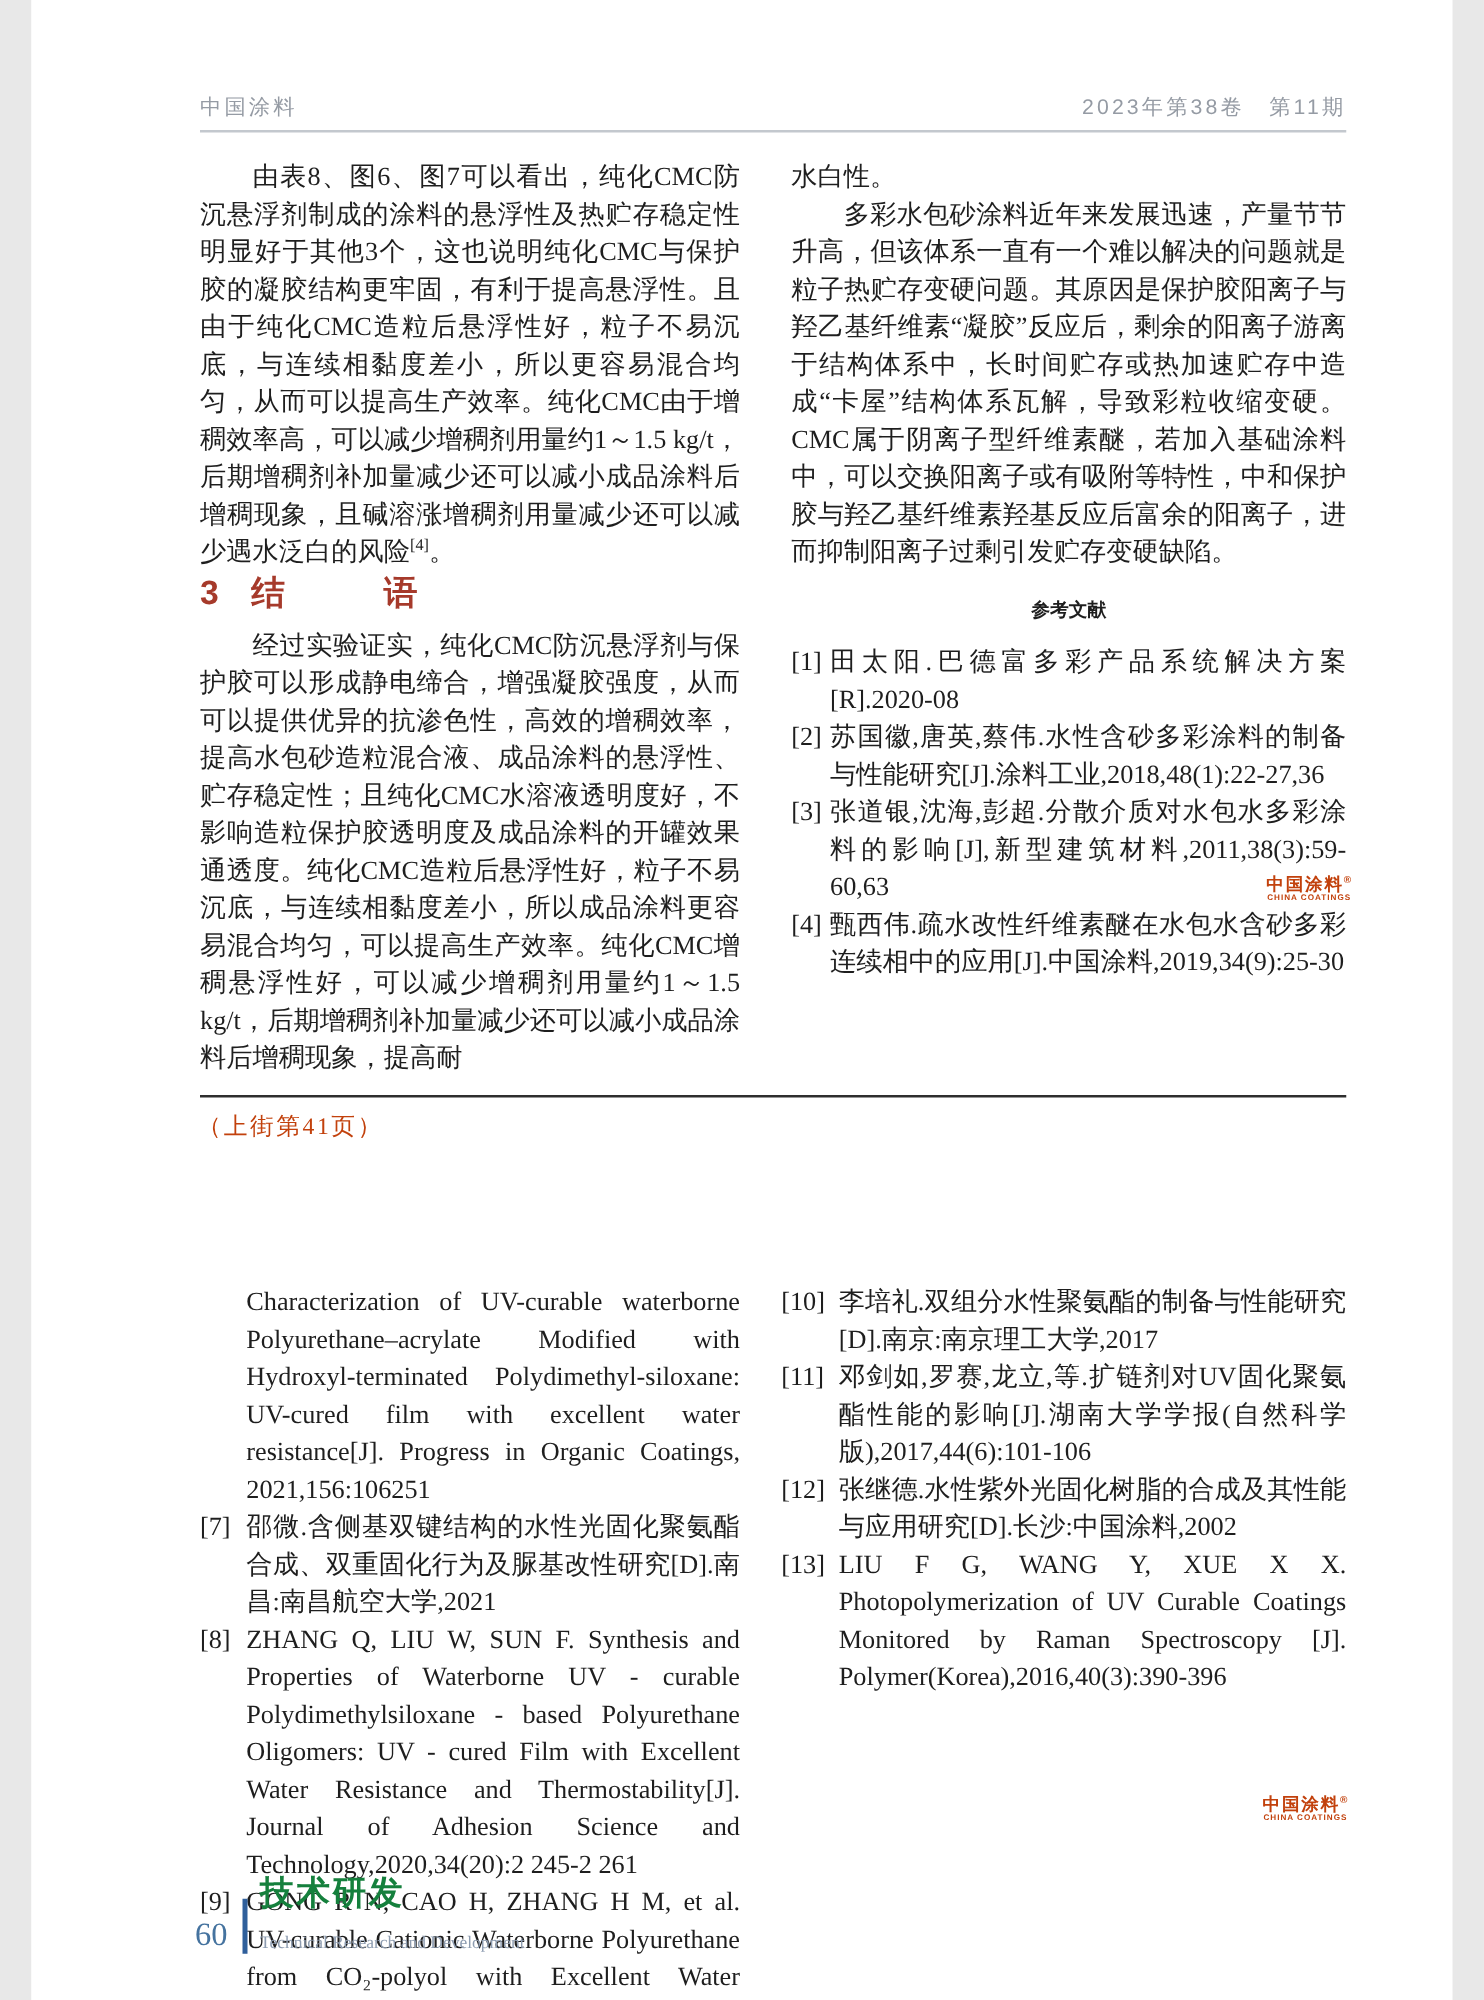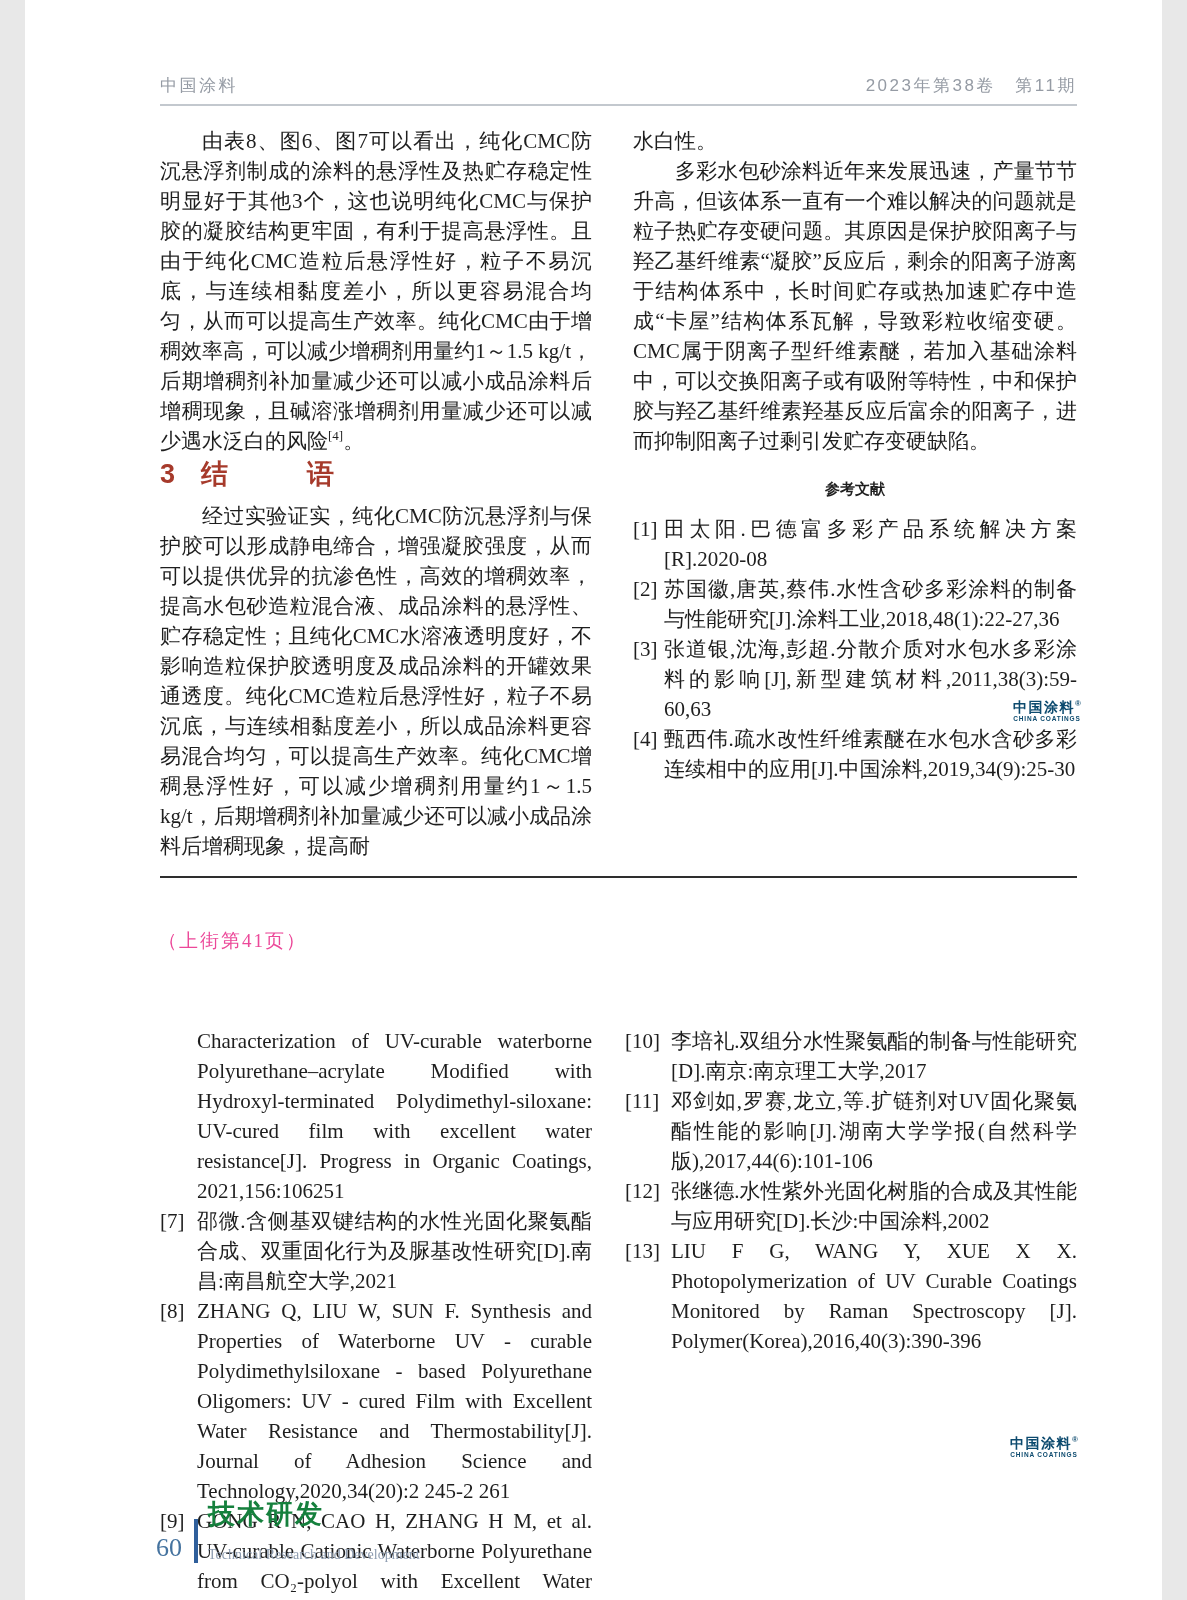--- a/index.html
+++ b/index.html
@@ -41,32 +41,32 @@
     font-weight:bold; font-size:15px; color:#1e1e1e;
   }
   .ref { position:relative; margin:0; }
   .ref .ref-num { position:absolute; left:0; top:0; }
   .col-top-right .ref { padding-left:31px; }
   .col-bot-left  .ref { padding-left:37px; }
   .col-bot-right .ref { padding-left:46px; }
   .cont-block { padding-left:37px; }
   
   .logo {
-    position:absolute; text-align:center;
+    position:absolute; text-align:right;
     font-family:"Liberation Sans","DejaVu Sans",sans-serif;
-    color:#0c4a6e; line-height:1.1;
+    color:#c2410c; line-height:1.1;
   }
   .logo .cn { font-size:14px; font-weight:bold; letter-spacing:1.5px; white-space:nowrap; }
   .logo .reg { font-size:8px; vertical-align:super; letter-spacing:0; }
   .logo .en { font-size:6.5px; font-weight:bold; letter-spacing:0.8px; white-space:nowrap; }
   .logo-top { left:988px; top:700px; }
   .logo-bottom { left:985px; top:1436px; }
   
   .divider { position:absolute; left:135px; top:876px; width:917px; border-top:2px solid #2e2e2e; }
-  .cont-note { position:absolute; left:133px; top:928px; font-size:19px; letter-spacing:2px; color:#ec4899; }
+  .cont-note { position:absolute; left:133px; top:888px; font-size:19px; letter-spacing:2px; color:#c2410c; }
   
   .footer { position:absolute; left:131px; top:1501px; display:flex; align-items:flex-end; }
   .footer .page-num {
     font-family:"Liberation Serif","DejaVu Serif",serif;
     font-size:26px; color:#45739f; margin-top:9px;
   }
   .footer .bar { width:4px; height:44px; background:#2f5f9b; margin:0 10px 0 12px; }
   .footer .sec-cn {
     font-family:"Liberation Sans","DejaVu Sans",sans-serif;
     font-weight:bold; font-size:27px; color:#15803d; letter-spacing:2px; line-height:26px;

